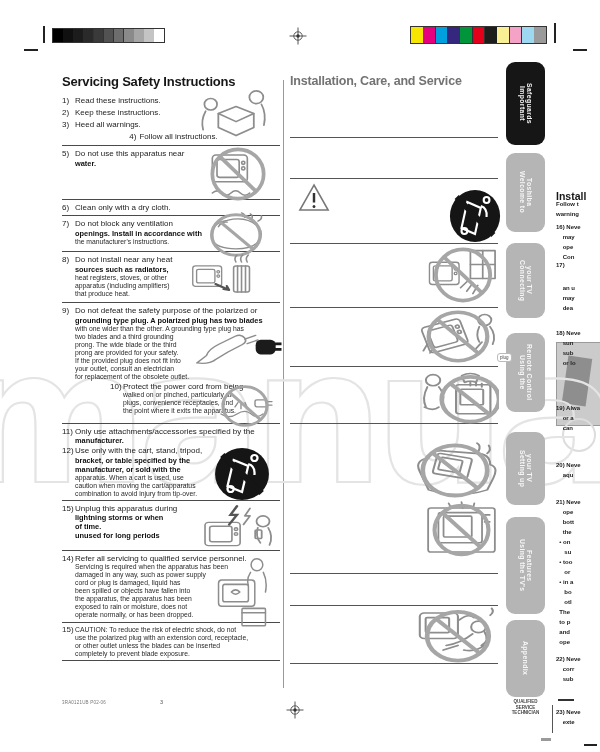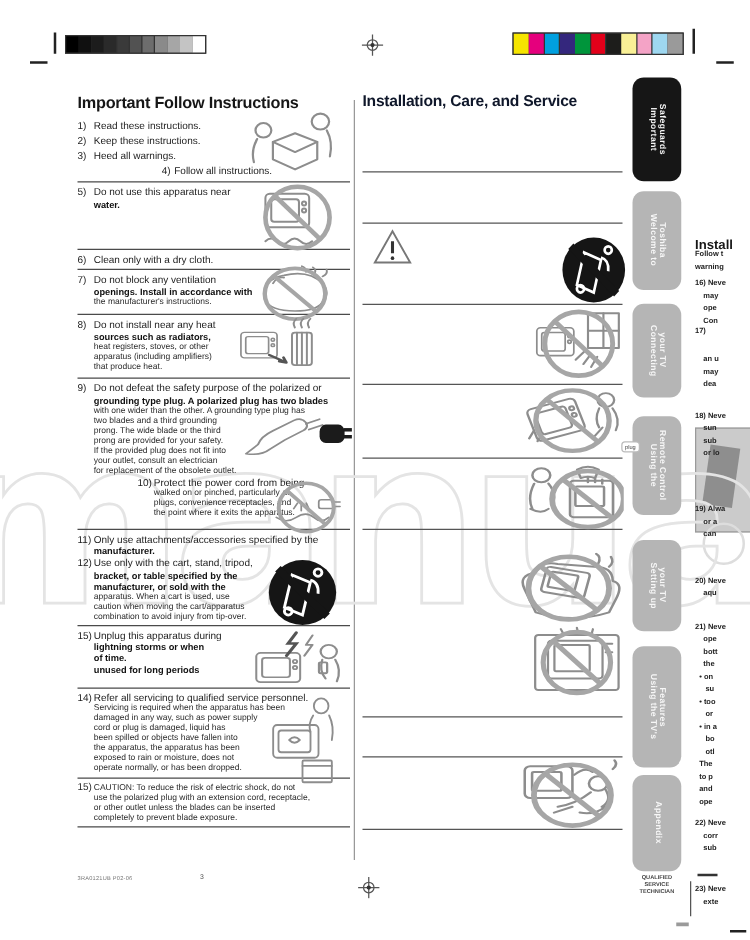--- a/index.html
+++ b/index.html
@@ -27,21 +27,21 @@
   .l-lead{font-size:8px;line-height:9.5px;color:#1c1c1c;}
   .l-bold{font-size:7.4px;line-height:9px;font-weight:bold;color:#111;}
   .l-small{font-size:6.8px;line-height:8px;color:#2a2a2a;}
   .iline.cont{padding-left:13px;}
   .num{display:inline-block;width:13px;font-size:8px;}
   .sep{border:none;border-top:1.6px solid #4a4a4a;margin:2px 0 3px 0;width:218px;}
 
   #col-divider{left:283px;top:80px;width:1px;height:608px;background:#999;}
 
   #right-col{left:290px;top:74px;width:210px;height:610px;z-index:8;}
-  #right-title{font-size:12.5px;font-weight:bold;color:#0f172a;letter-spacing:-0.2px;margin:0;}
+  #right-title{font-size:12.5px;font-weight:bold;color:#737373;letter-spacing:-0.2px;margin:0;}
   .rrule{position:absolute;left:0;width:208px;border-top:1.4px solid #555;}
   .illo{position:absolute;}
 
   
   .sk{fill:none;stroke:#8d8d8d;stroke-width:1.4;stroke-linecap:round;stroke-linejoin:round;}
   .skb{fill:none;stroke:#555;stroke-width:2;stroke-linecap:round;}
   .ban{fill:none;stroke:#a6a6a6;stroke-width:3.2;}
 
   
   .tab{position:absolute;left:506px;width:39px;border-radius:9px;
@@ -124,21 +124,21 @@
   <circle cx="9" cy="9" r="1.7" fill="#333"></circle>
 </svg>
 <svg class="abs regmark" style="left:286px;top:701px;" width="18" height="18">
   <line x1="9" y1="0.5" x2="9" y2="17.5" stroke="#555" stroke-width="1"></line>
   <line x1="0.5" y1="9" x2="17.5" y2="9" stroke="#555" stroke-width="1"></line>
   <circle cx="9" cy="9" r="4.2" fill="none" stroke="#555" stroke-width="1"></circle>
   <circle cx="9" cy="9" r="1.7" fill="#333"></circle>
 </svg>
 
 <div id="left-col" class="abs">
-  <h1 id="left-title">Important Follow Instructions</h1>
+  <h1 id="left-title">Servicing Safety Instructions</h1>
   <div id="safety-items">
       <div class="item" style="min-height: 11px;">
         <div class="iline l-lead"><span class="num">1)</span>Read these instructions.</div>
       </div>
       <div class="item" style="min-height: 11px;">
         <div class="iline l-lead"><span class="num">2)</span>Keep these instructions.</div>
       </div>
       <div class="item" style="min-height: 11px;">
         <div class="iline l-lead"><span class="num">3)</span>Heed all warnings.</div>
       </div>

